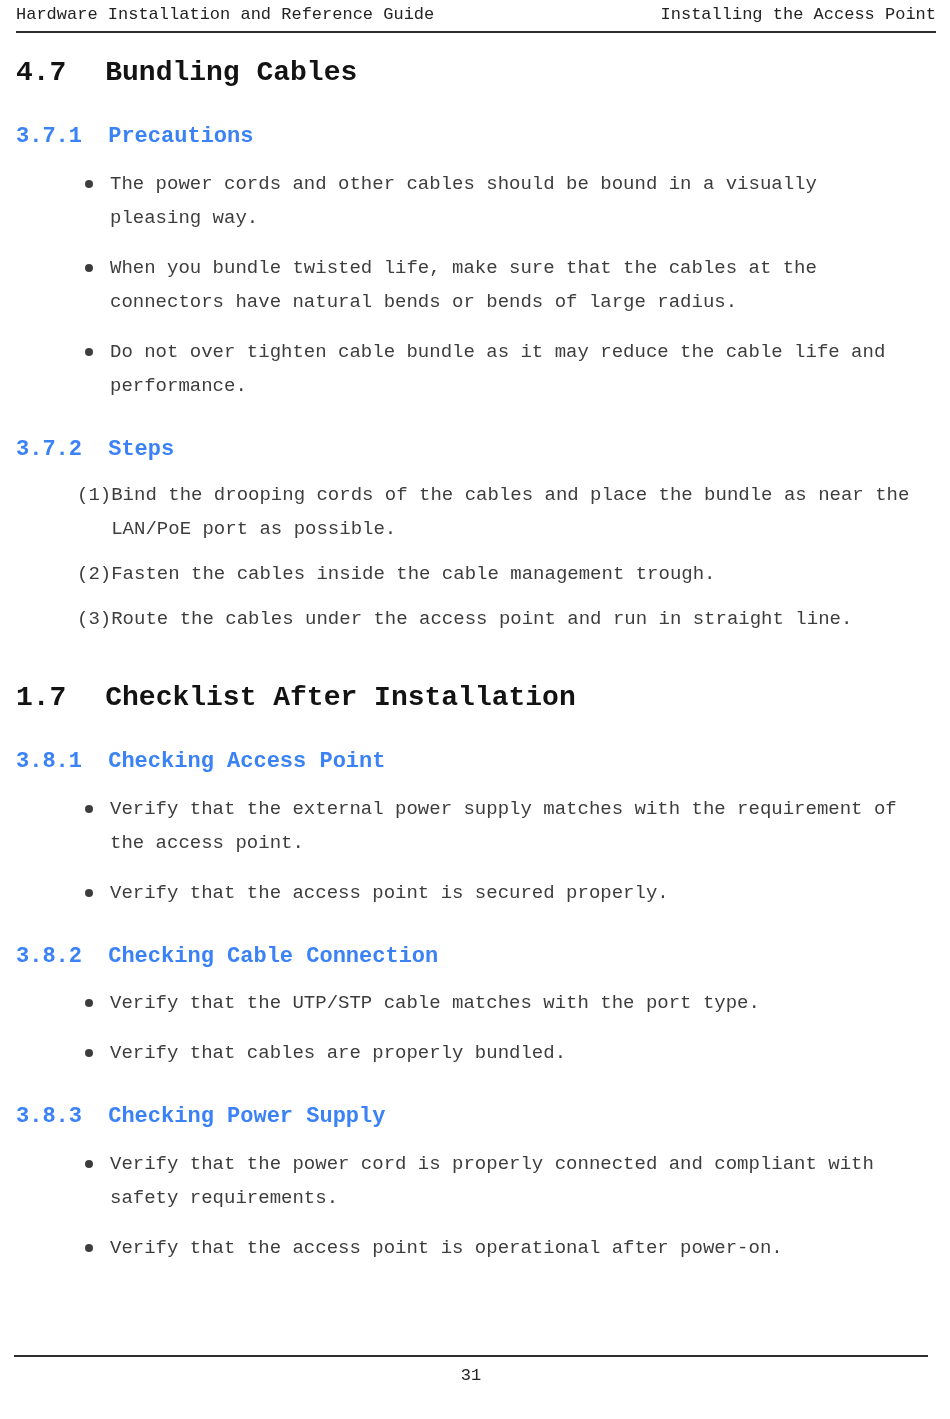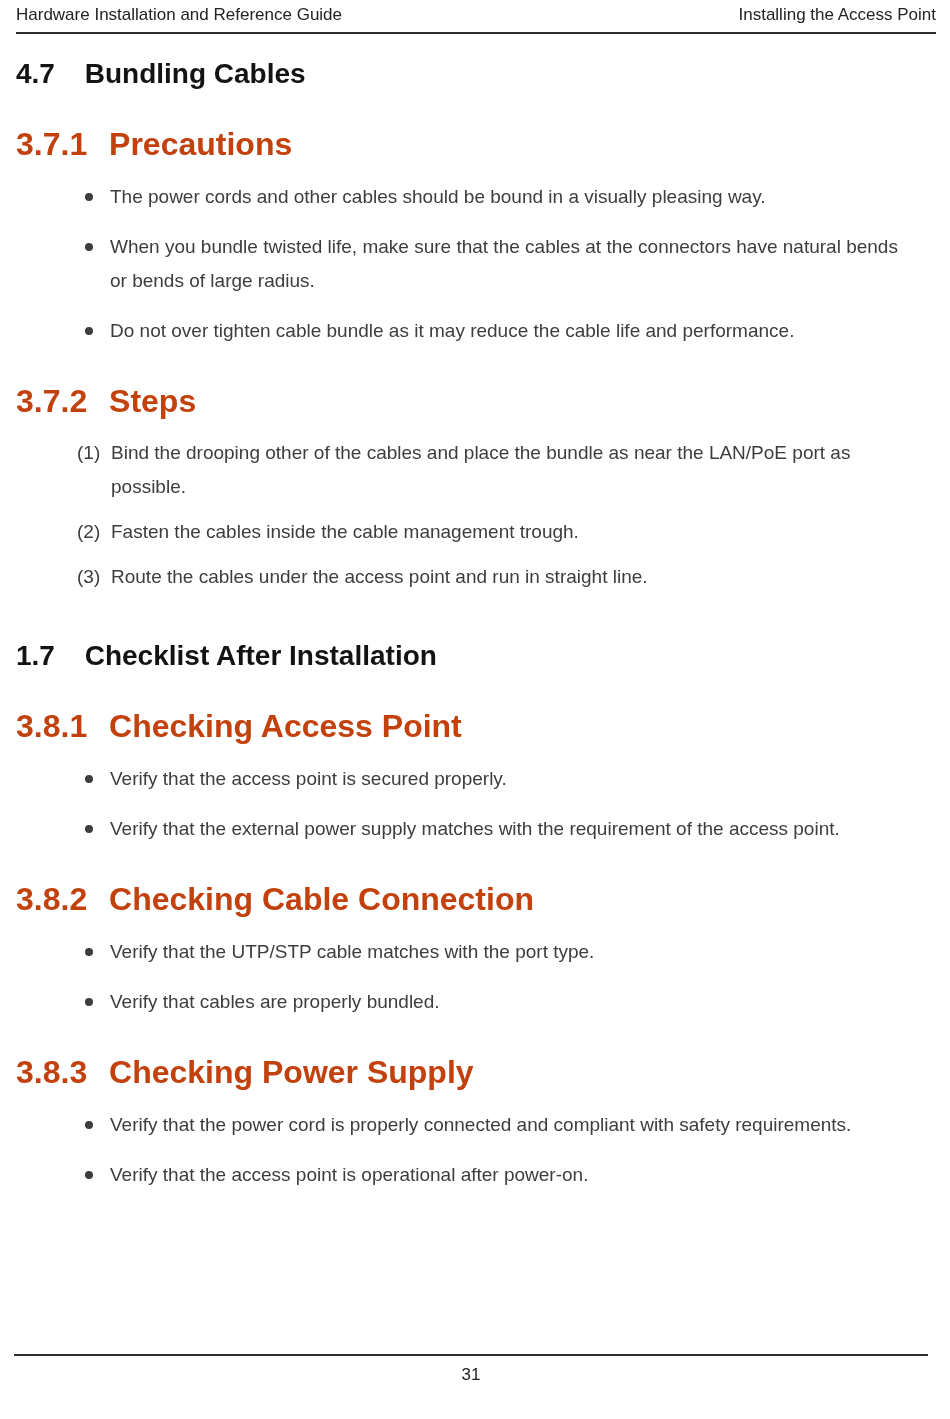--- a/index.html
+++ b/index.html
@@ -3,21 +3,21 @@
 <meta charset="utf-8">
 <style>
   * { box-sizing: border-box; }
   html, body { margin: 0; padding: 0; background: #ffffff; }
   .page {
     position: relative;
     width: 950px;
     height: 1419px;
     margin: 0 auto;
     background: #ffffff;
-    font-family: Liberation Sans, sans-serif;
+    font-family: Liberation Mono, monospace;
     color: #3d3d3d;
     overflow: hidden;
   }
   
   .header { padding: 5px 14px 0 16px; }
   .header-row {
     display: flex;
     justify-content: space-between;
     align-items: baseline;
     font-size: 17px;
@@ -32,23 +32,23 @@
     font-size: 28px;
     font-weight: 700;
     color: #131313;
     margin: 22px 0 0 0;
     line-height: 1.25;
   }
   h1.sec .h-num { margin-right: 22px; }
   h1.sec.sec-gap-lg { margin-top: 44px; }
 
   h2.sec {
-    font-size: 32px;
+    font-size: 22px;
     font-weight: 700;
-    color: #c2410c;
+    color: #3b82f6;
     margin: 33px 0 0 0;
     line-height: 1.25;
   }
   h2.sec .h-num { margin-right: 13px; }
 
   .list { margin-top: 15px; }
 
   .bullet-item {
     display: flex;
     padding-left: 69px;
@@ -133,21 +133,21 @@
     </div>
 
     <h2 class="sec">
       <span class="h-num">3.7.2</span>
       <span class="h-title">Steps</span>
     </h2>
 
     <div class="list">
       <div class="step-item">
         <span class="step-label">(1)</span>
-        <span class="item-text">Bind the drooping other of the cables and place the bundle as near the LAN/PoE port as possible.</span>
+        <span class="item-text">Bind the drooping cords of the cables and place the bundle as near the LAN/PoE port as possible.</span>
       </div>
       <div class="step-item">
         <span class="step-label">(2)</span>
         <span class="item-text">Fasten the cables inside the cable management trough.</span>
       </div>
       <div class="step-item">
         <span class="step-label">(3)</span>
         <span class="item-text">Route the cables under the access point and run in straight line.</span>
       </div>
     </div>
@@ -158,25 +158,25 @@
     </h1>
 
     <h2 class="sec">
       <span class="h-num">3.8.1</span>
       <span class="h-title">Checking Access Point</span>
     </h2>
 
     <div class="list">
       <div class="bullet-item">
         <span class="dot"></span>
+        <span class="item-text">Verify that the external power supply matches with the requirement of the access point.</span>
+      </div>
+      <div class="bullet-item">
+        <span class="dot"></span>
         <span class="item-text">Verify that the access point is secured properly.</span>
-      </div>
-      <div class="bullet-item">
-        <span class="dot"></span>
-        <span class="item-text">Verify that the external power supply matches with the requirement of the access point.</span>
       </div>
     </div>
 
     <h2 class="sec">
       <span class="h-num">3.8.2</span>
       <span class="h-title">Checking Cable Connection</span>
     </h2>
 
     <div class="list">
       <div class="bullet-item">

